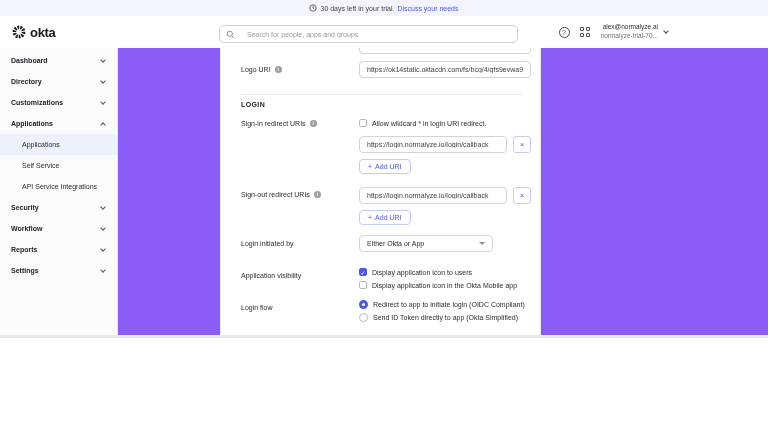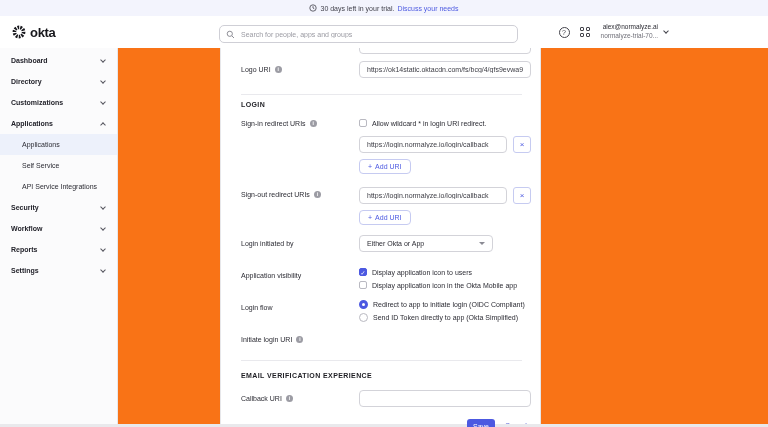--- a/index.html
+++ b/index.html
@@ -1,42 +1,42 @@
 <!DOCTYPE html>
 <html><head>
 <meta charset="utf-8">
 <style>
   * { margin:0; padding:0; box-sizing:border-box; }
   html,body { width:768px; height:427px; }
   body {
     font-family:"Liberation Sans", sans-serif;
     background:#fff; color:#2b2b33; overflow:hidden; position:relative;
   }
-  .screen { position:absolute; inset:0; width:768px; height:427px; overflow:hidden; background:#f97316; }
+  .screen { position:absolute; inset:0; width:768px; height:338px; overflow:hidden; background:#8b5cf6; }
 
   
   .banner {
     position:absolute; left:0; top:0; width:768px; height:16px;
     background:#f3f4fd; display:flex; align-items:center; justify-content:center;
     font-size:7px; color:#42424c; gap:3px;
   }
   .banner a { color:#4c59e1; text-decoration:none; cursor:pointer; }
   .clock-svg { display:block; }
 
   
   .header {
     position:absolute; left:0; top:16px; width:768px; height:32px; background:#fff;
     display:flex; align-items:center;
   }
   .logo { display:flex; align-items:center; gap:4px; margin-left:12px; }
   .logo-text { font-size:13px; font-weight:700; color:#16161b; letter-spacing:-0.3px; }
   .search {
     position:absolute; left:219px; top:9px; width:299px; height:18px;
     border:1px solid #cfcfd6; border-radius:5px; background:#fff;
-    display:flex; align-items:center; padding:0 6px; gap:6px;
+    display:flex; align-items:center; padding:0 6px; gap:12px;
   }
   .search input {
     border:none; outline:none; flex:1; font-size:7px; color:#3c3c44;
     font-family:"Liberation Sans", sans-serif; background:transparent;
   }
   .search input::placeholder { color:#9a9aa2; }
   .header-right { position:absolute; right:100px; top:0; height:32px; display:flex; align-items:center; gap:10px; }
   .help-icon {
     width:11px; height:11px; border:1px solid #43434b; border-radius:50%;
     font-size:7px; color:#43434b; display:flex; align-items:center; justify-content:center; cursor:pointer;

